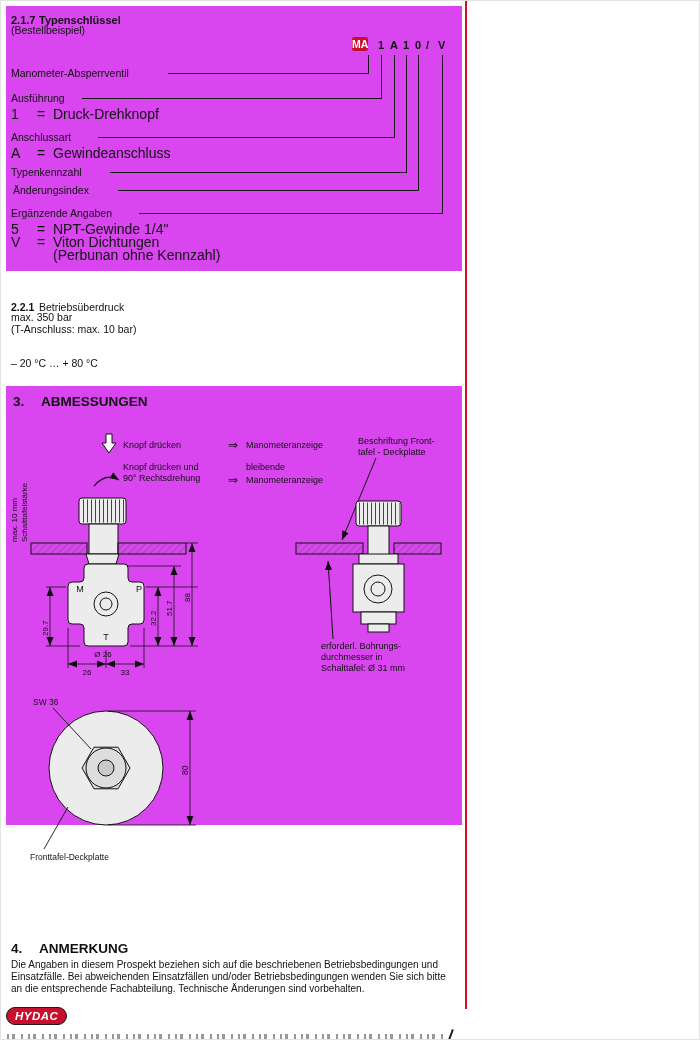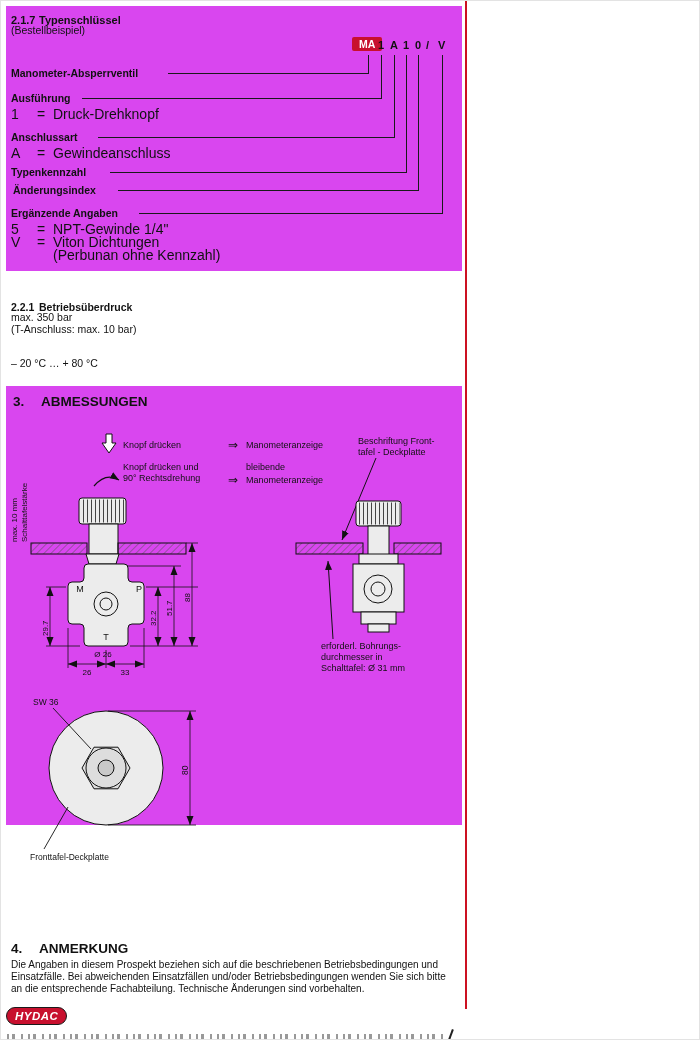--- a/index.html
+++ b/index.html
@@ -4,32 +4,32 @@
 <style>
   *{margin:0;padding:0;box-sizing:border-box}
   body{background:#fff}
   .page{position:relative;width:700px;height:1040px;background:#fff;
         font-family:"Liberation Sans",sans-serif;color:#111;overflow:hidden;border:1px solid #e3e3e3}
   .abs{position:absolute}
   .graybox{position:absolute;background:#d946ef}
   .hl,.vl{position:absolute;background:#1a1a1a}
   .hl{height:1px}
   .vl{width:1px}
-  .blabel{font-weight:bold;font-size:10.5px;white-space:nowrap}
+  .blabel{font-weight:normal;font-size:10.5px;white-space:nowrap}
   .dlabel{font-size:14px;white-space:nowrap}
   .tkey{display:inline-block;width:26px}
   .teq{display:inline-block;width:16px}
   .num{display:inline-block;width:28px;font-weight:bold}
   .h2{font-size:11px;font-weight:bold;white-space:nowrap}
   .h3{font-size:13.5px;font-weight:bold;white-space:nowrap}
   .body-text{font-size:10px;line-height:12px}
   .small-text{font-size:10.5px;white-space:nowrap}
   .code-char{position:absolute;font-weight:bold;font-size:11px}
   .ma-badge{position:absolute;background:#c8102e;color:#fff;font-weight:bold;
-            font-size:10.5px;padding:1px 7px;border-radius:2px}
+            font-size:10.5px;padding:1px 0;border-radius:2px}
   .logo{position:absolute;background:#c8102e;color:#fff;font-weight:bold;font-style:italic;
         font-size:11.5px;line-height:14px;padding:1px 8px;border:1.5px solid #1a1a1a;
         border-radius:9px;letter-spacing:.5px}
   .red-rule{position:absolute;background:#cc1122}
   svg text{font-family:"Liberation Sans",sans-serif}
 </style>
 </head>
 <body>
 
 <div class="page">

